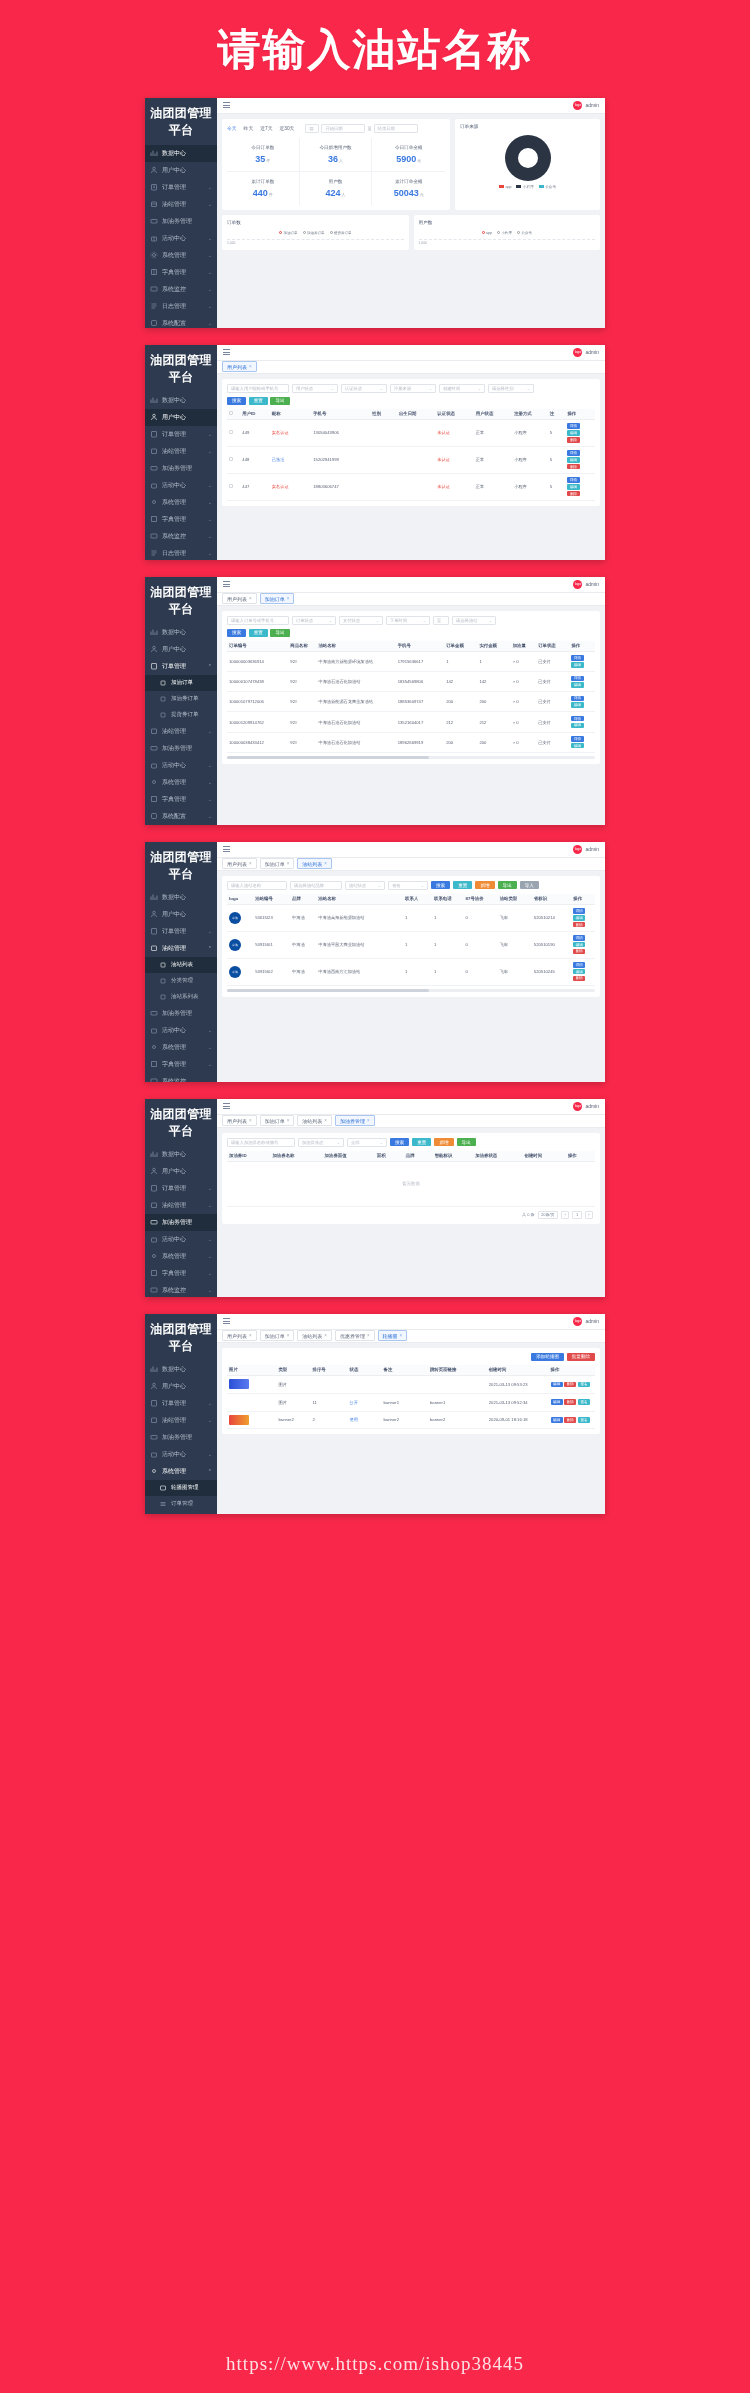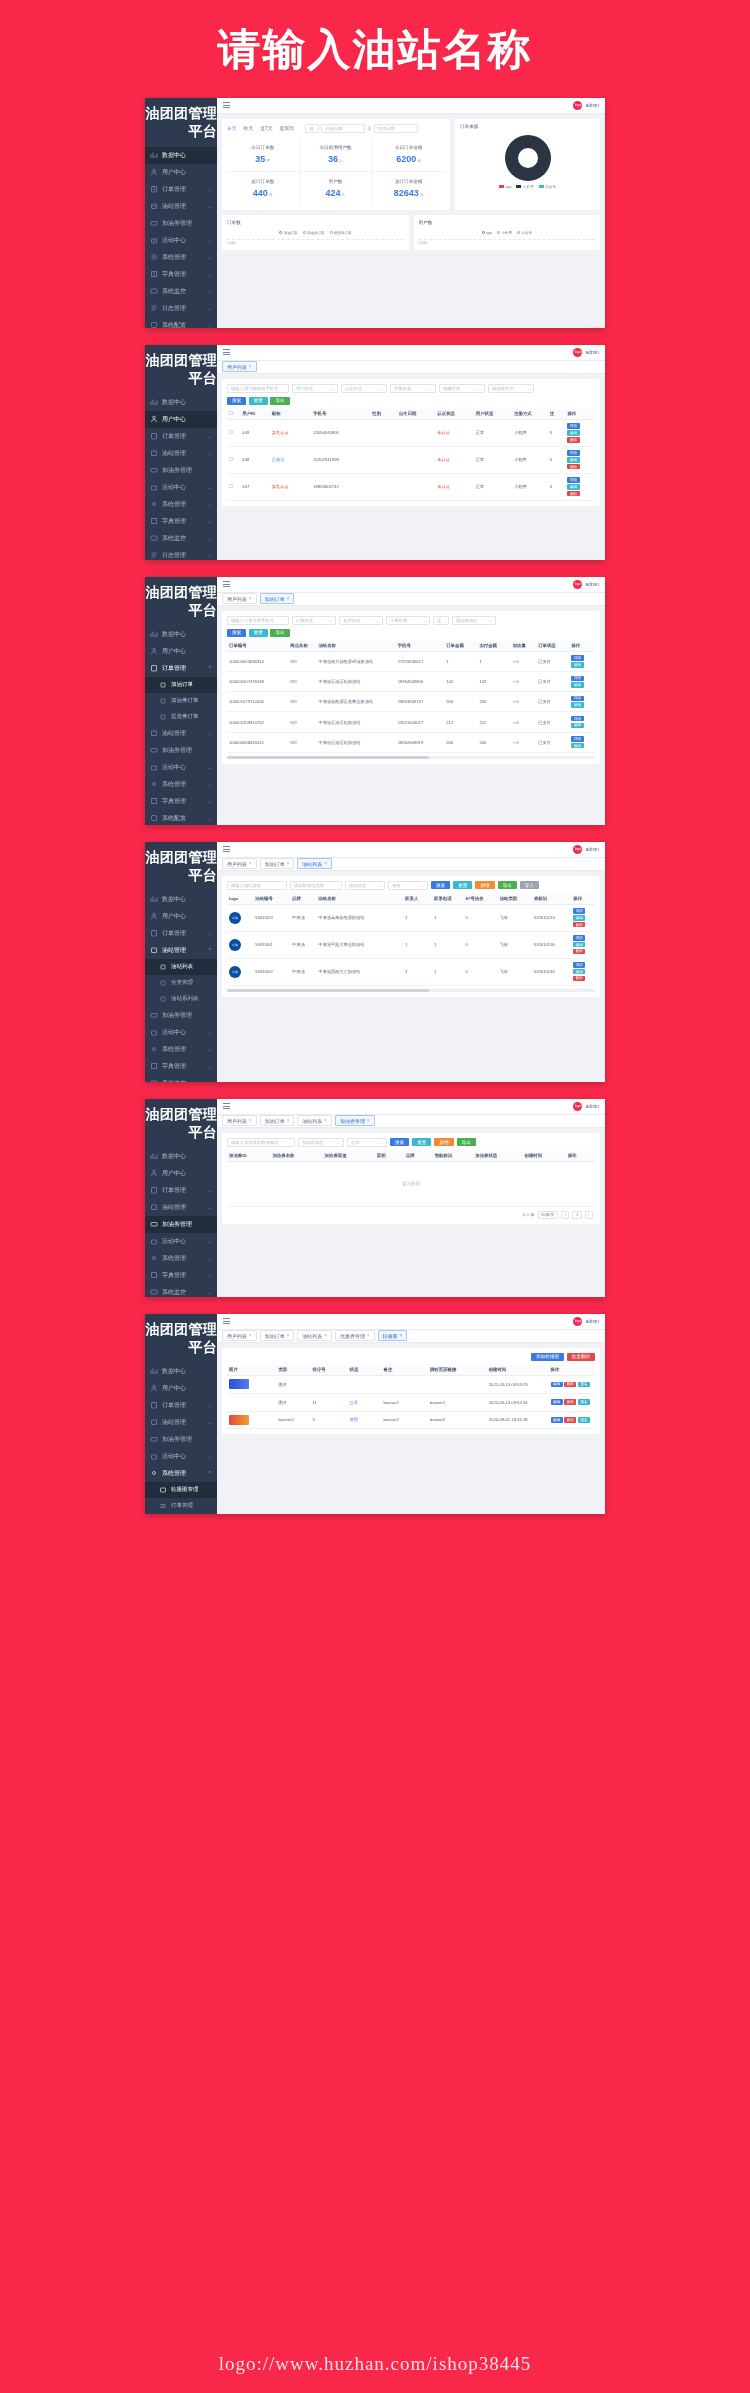--- a/index.html
+++ b/index.html
@@ -26,22 +26,22 @@
     margin: 0 auto 17px auto;
     background:#f0f2f5;
     display:flex;
     overflow:hidden;
     box-shadow:0 2px 7px rgba(0,0,0,.22);
     position:relative;
   }
   
   .sb { width:72px; background:#2d3a4f; flex:0 0 72px; padding-bottom:4px;}
   .sb-logo {
-    color:#fff; font-size:14px; font-weight:bold;
-    text-align:right; padding:7px 0 6px 0; letter-spacing:.3px;
+    color:#fff; font-size:12px; font-weight:bold;
+    text-align:center; padding:7px 0 6px 0; letter-spacing:.3px;
   }
   .sb-item {
     display:flex; align-items:center; gap:4px;
     padding:4px 5px; color:#b5bfcd; font-size:6px; position:relative;
   }
   .sb-item.active { background:#1f2d3d; color:#fff; }
   .sb-item .ic { width:8px; height:8px; flex:0 0 8px; display:block; }
   .sb-item .ic svg { width:8px; height:8px; display:block; }
   .sb-item .lbl { white-space:nowrap; }
   .sb-item .car { margin-left:auto; font-size:5px; opacity:.6; }
@@ -286,35 +286,35 @@
               <div class="stat">
                 <div class="t">今日订单数</div>
                 <div class="v"><span>35</span><small>件</small></div>
               </div>
               <div class="stat">
                 <div class="t">今日新增用户数</div>
                 <div class="v"><span>36</span><small>人</small></div>
               </div>
               <div class="stat">
                 <div class="t">今日订单金额</div>
-                <div class="v"><span>6200</span><small>元</small></div>
+                <div class="v"><span>5900</span><small>元</small></div>
               </div>
             </div>
             <div class="statgrid" style="border-top:1px solid #f0f2f5;">
               <div class="stat">
                 <div class="t">累计订单数</div>
                 <div class="v"><span>440</span><small>件</small></div>
               </div>
               <div class="stat">
                 <div class="t">用户数</div>
                 <div class="v"><span>424</span><small>人</small></div>
               </div>
               <div class="stat">
                 <div class="t">累计订单金额</div>
-                <div class="v"><span>82643</span><small>元</small></div>
+                <div class="v"><span>50043</span><small>元</small></div>
               </div>
             </div>
           </div>
           <div class="pie-card">
             <div class="pie-title">订单来源</div>
             <div class="donut"></div>
             <div class="pie-legend">
               <span class="lg">
                   <i style="background:#e8453c"></i>
                   <span>app</span>
@@ -1439,13 +1439,13 @@
               </tr>
             </tbody>
           </table>
         </div>
       </div>
     </div>
   </div>
 
 </div>
 
-<div class="watermark">logo://www.huzhan.com/ishop38445</div>
+<div class="watermark">https://www.https.com/ishop38445</div>
 
 </body></html>

